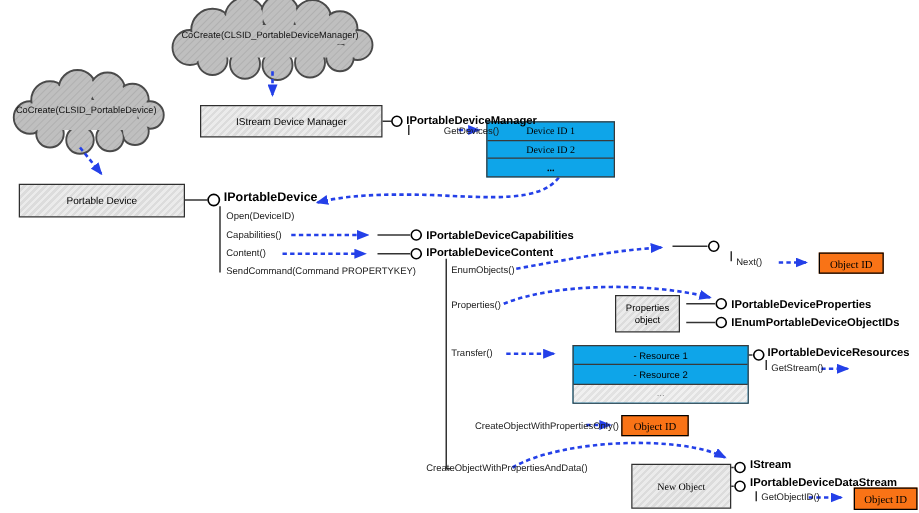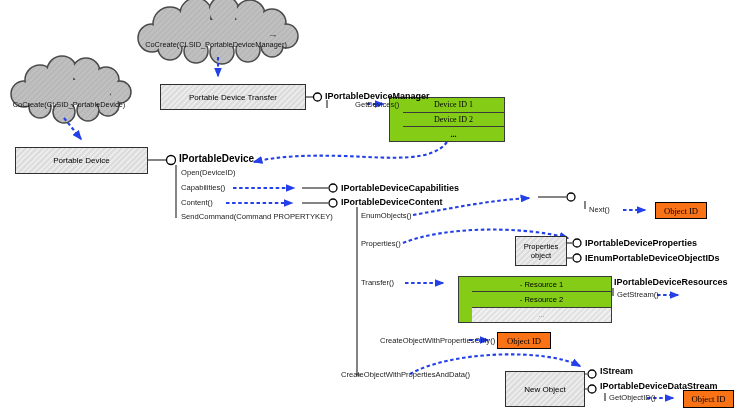--- a/index.html
+++ b/index.html
@@ -1,26 +1,26 @@
 <!DOCTYPE html>
 <html><head>
 <meta charset="utf-8">
 <style>
   html,body{margin:0;padding:0;background:#fff;}
   #stage{position:relative;width:735px;height:410px;background:#fff;overflow:hidden;
          font-family:"Liberation Sans",sans-serif;}
   #wires{position:absolute;left:0;top:0;z-index:0;}
   .lbl{position:absolute;white-space:nowrap;font-size:7.6px;color:#1a1a1a;z-index:2;}
   .iface{position:absolute;white-space:nowrap;font-size:9px;font-weight:bold;color:#000;z-index:2;letter-spacing:0;}
-  .cloudlbl{position:absolute;text-align:center;font-size:7.4px;color:#111;z-index:2;margin-top:17px;}
+  .cloudlbl{position:absolute;text-align:center;font-size:7.4px;color:#111;z-index:2;}
   .box{position:absolute;z-index:1;border:1.4px solid #2f2f2f;
        background:repeating-linear-gradient(135deg,#ebebeb 0 2px,#dcdcdc 2px 4px);
        display:flex;align-items:center;justify-content:center;text-align:center;
        font-size:8px;color:#000;}
-  .tbl{position:absolute;z-index:1;border:1.2px solid #3a3a3a;background:#84cc16;display:flex;flex-direction:column;padding-left:13px;}
+  .tbl{position:absolute;z-index:1;border:1.2px solid #3a3a3a;background:#0ea5e9;display:flex;flex-direction:column;}
   .tbl .row{border-top:1px solid #3a3a3a;display:flex;align-items:center;justify-content:center;
             font-family:"Liberation Serif",serif;font-size:8px;color:#000;flex:1;}
   .tbl .row:first-child{border-top:none;}
   .tbl .hdr{font-family:"Liberation Sans",sans-serif;font-weight:bold;font-size:8px;
             background:repeating-linear-gradient(135deg,#efefef 0 2px,#e0e0e0 2px 4px);}
   .tbl .dim{color:#8a8a8a;background:repeating-linear-gradient(135deg,#f0f0f0 0 2px,#e2e2e2 2px 4px);}
   .tbl .sans{font-family:"Liberation Sans",sans-serif;font-size:7.6px;}
   .objid{position:absolute;z-index:1;border:1.1px solid #000;background:#f97316;
          display:flex;align-items:center;justify-content:center;
          font-family:"Liberation Serif",serif;font-size:8.6px;color:#000;}
@@ -147,27 +147,27 @@
       <path d="M657,295 H678" marker-end="url(#arr)"></path>
       <path d="M469,340 H488" marker-end="url(#arr)"></path>
       <path d="M410,374 C450,351 545,348 580,366" marker-end="url(#arr)"></path>
       <path d="M647,398 H673" marker-end="url(#arr)"></path>
     </g>
   </svg>
 
   <div class="cloudlbl" style="left:134px;top:23px;width:164px;">CoCreate(CLSID_PortableDeviceManager)</div>
   <div class="cloudlbl" style="left:10px;top:83px;width:118px;">CoCreate(CLSID_PortableDevice)</div>
 
-  <div class="box" style="left:160px;top:84px;width:144px;height:24px;">Portable Device Transfer</div>
+  <div class="box" style="left:160px;top:84px;width:144px;height:24px;">IStream Device Manager</div>
   <div class="box" style="left:15px;top:147px;width:131px;height:25px;">Portable Device</div>
-  <div class="box propbox" style="left:515px;top:236px;width:50px;height:28px;">
+  <div class="box propbox" style="left:492px;top:236px;width:50px;height:28px;">
     <span>Properties</span>
     <span>object</span>
   </div>
-  <div class="box" style="left:505px;top:371px;width:78px;height:34px;">New Object</div>
+  <div class="box" style="left:505px;top:371px;width:78px;height:34px;font-family:Liberation Serif, serif;">New Object</div>
 
   <div class="tbl" style="left:389px;top:97px;width:101px;height:43px;">
     <div class="row">Device ID 1</div>
     <div class="row">Device ID 2</div>
     <div class="row" style="font-weight:bold;">...</div>
   </div>
 
   <div class="tbl" style="left:458px;top:276px;width:139px;height:45px;">
     <div class="row sans">- Resource 1</div>
     <div class="row sans">- Resource 2</div>

